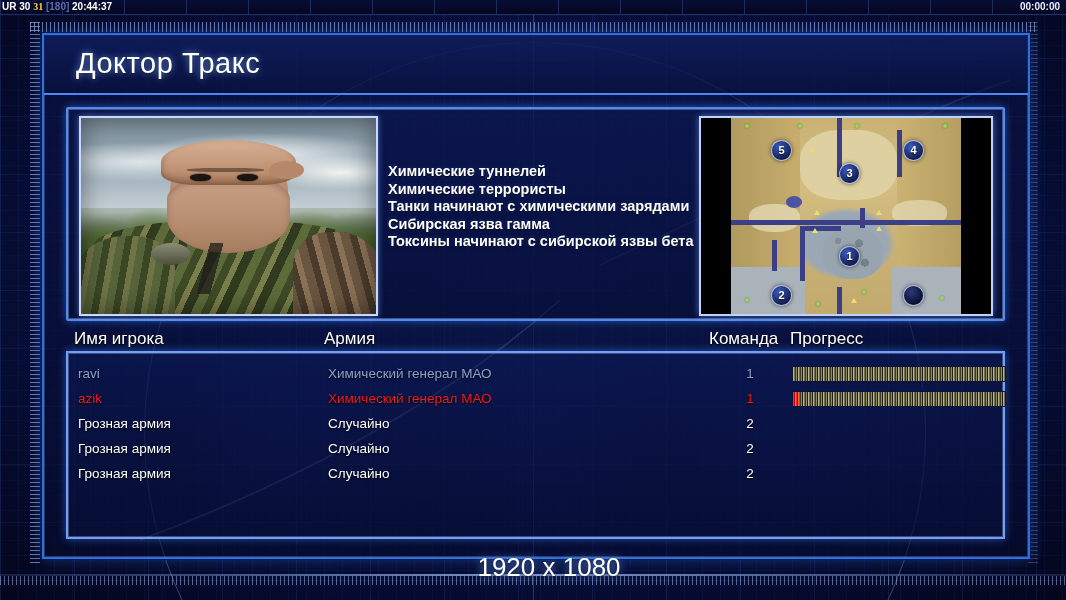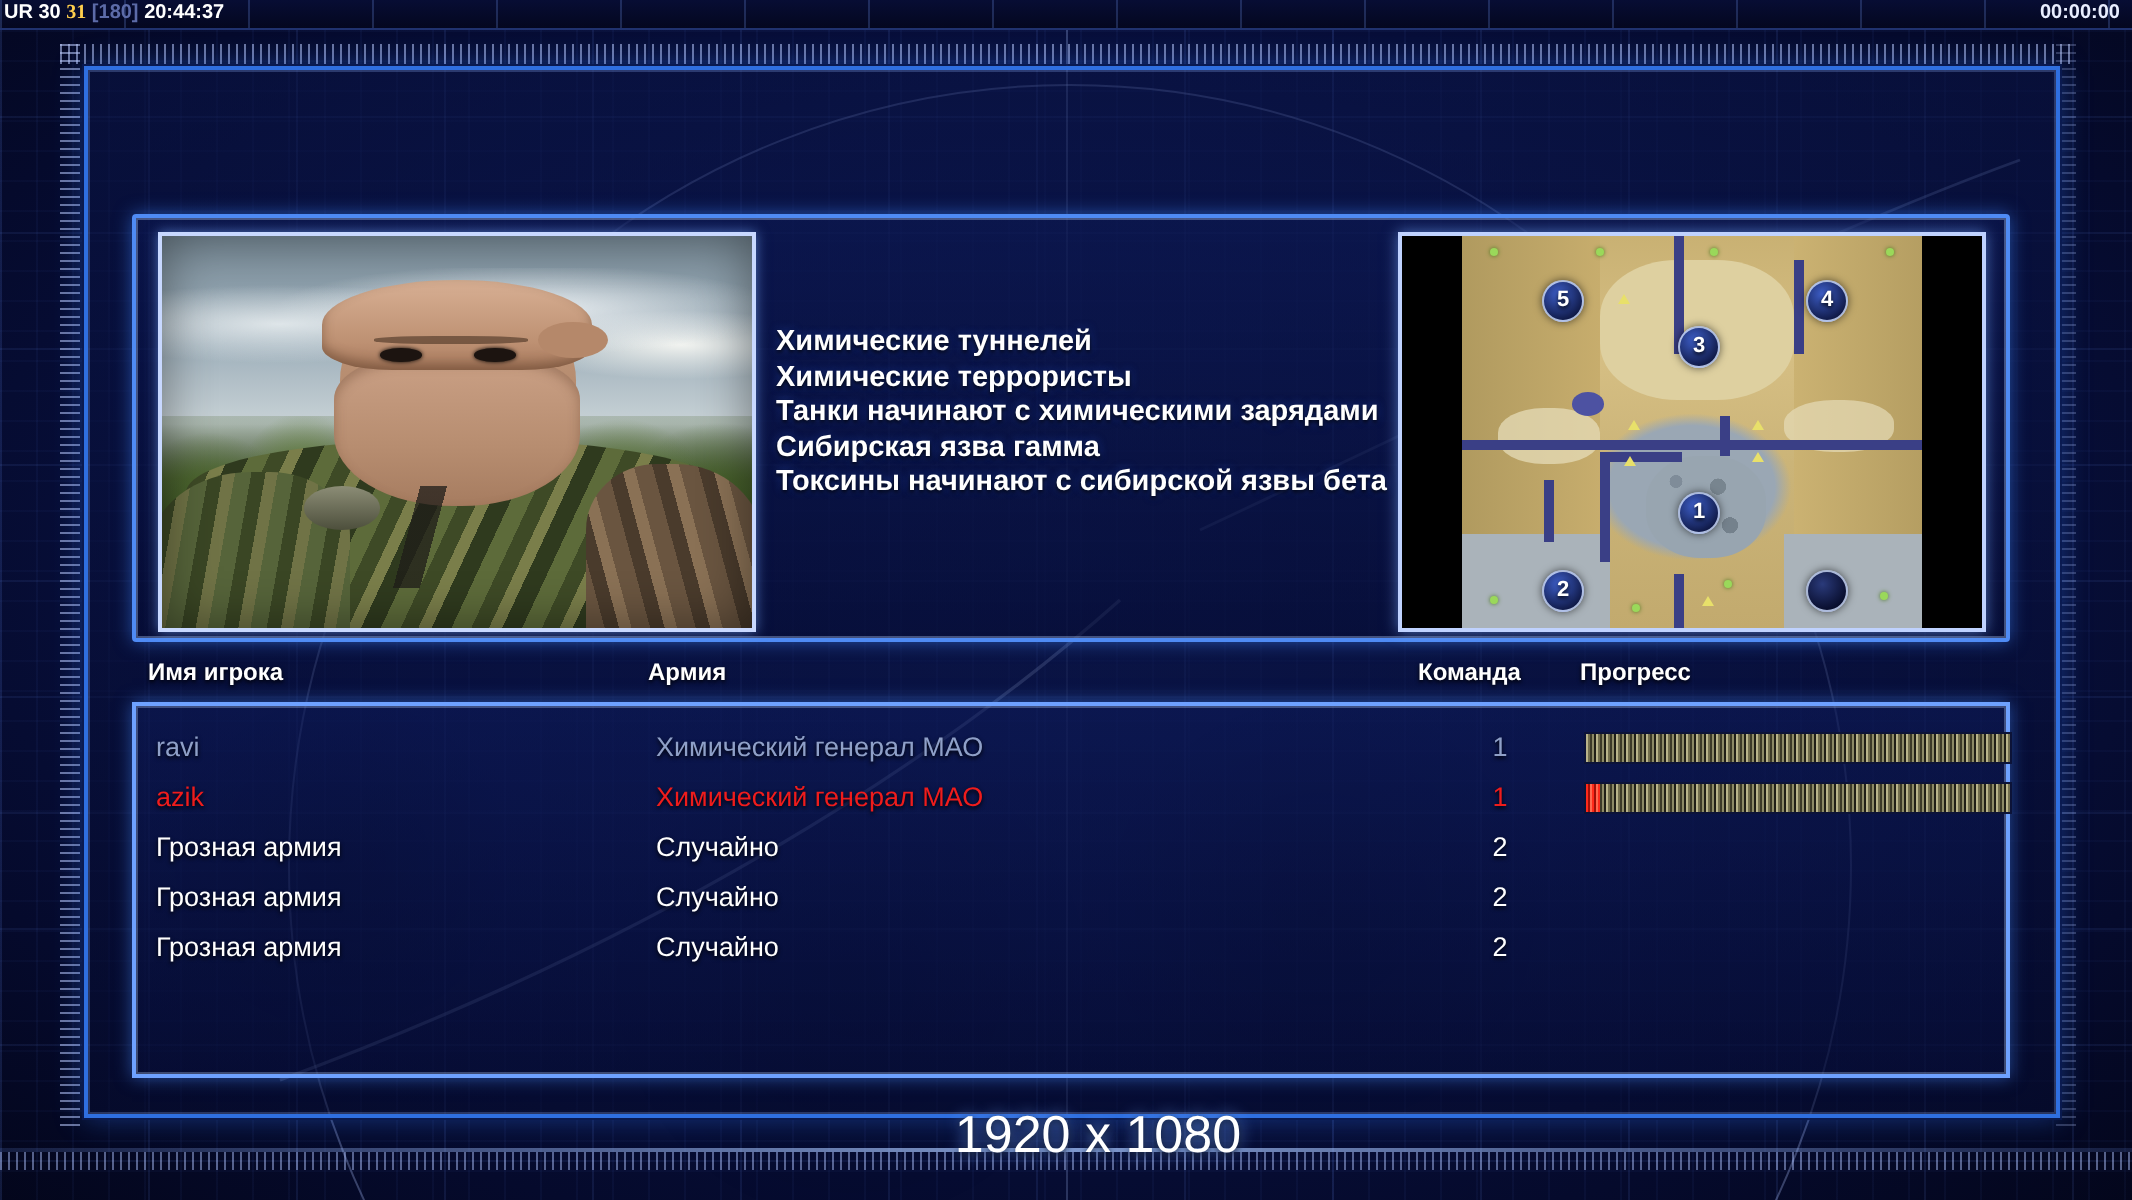--- a/index.html
+++ b/index.html
@@ -155,21 +155,21 @@
     border-bottom:5px solid #e8e06a;}
   .startpt{position:absolute;width:19px;height:19px;border-radius:50%;
     background:radial-gradient(circle at 38% 32%, #3d5ec8, #101a48 75%);
     border:1px solid rgba(210,225,255,.8);
     color:#fff;font-size:11px;font-weight:bold;text-align:center;line-height:19px;
     text-shadow:0 1px 2px #000;box-shadow:0 0 4px rgba(0,0,0,.6);}
   .startpt.blank{color:transparent;background:radial-gradient(circle at 38% 32%, #2a3a7a, #080d2c 75%);}
 
   
   .tablehead{position:absolute;left:22px;top:294px;width:935px;height:22px;}
-  .tablehead span{position:absolute;color:#ffffff;font-size:12px;font-weight:bold;
+  .tablehead span{position:absolute;color:#ffffff;font-size:17px;font-weight:normal;
     text-shadow:0 1px 2px #000;}
   .th-name{left:8px;} .th-army{left:258px;} .th-team{left:643px;} .th-prog{left:724px;}
 
   .tablebox{position:absolute;left:22px;top:316px;width:935px;height:184px;
     border:2px solid #6ea1ff;box-shadow:0 0 8px rgba(70,140,255,.5), inset 0 0 0 1px rgba(190,215,255,.3);
     background:linear-gradient(to bottom, rgba(14,28,95,.45), rgba(7,14,58,.45));}
   .row{position:absolute;left:0;width:100%;height:25px;}
   .cell{position:absolute;font-size:13.5px;line-height:25px;white-space:nowrap;
     text-shadow:0 1px 2px #000;}
   .c-name{left:10px;} .c-army{left:260px;text-align:right;} .c-team{left:672px;width:20px;text-align:center;}
@@ -219,20 +219,23 @@
     </div>
     <div class="clock">00:00:00</div>
   </div>
 
   <div class="ruler h" style="left:30px;top:22px;width:1006px;"></div>
   <div class="ruler v" style="left:30px;top:22px;height:544px;"></div>
   <div class="ruler v dim" style="left:1028px;top:22px;height:544px;"></div>
 
   <div class="window">
 
+    <div class="titlebar">
+      <div class="title">Доктор Тракс</div>
+    </div>
 
     <div class="infopanel">
 
       <div class="portrait">
         <div class="p-sky"></div>
         <div class="p-cloud"></div>
         <div class="p-trees"></div>
         <div class="p-body"></div>
         <div class="p-shoulderL"></div>
         <div class="p-shoulderR"></div>

